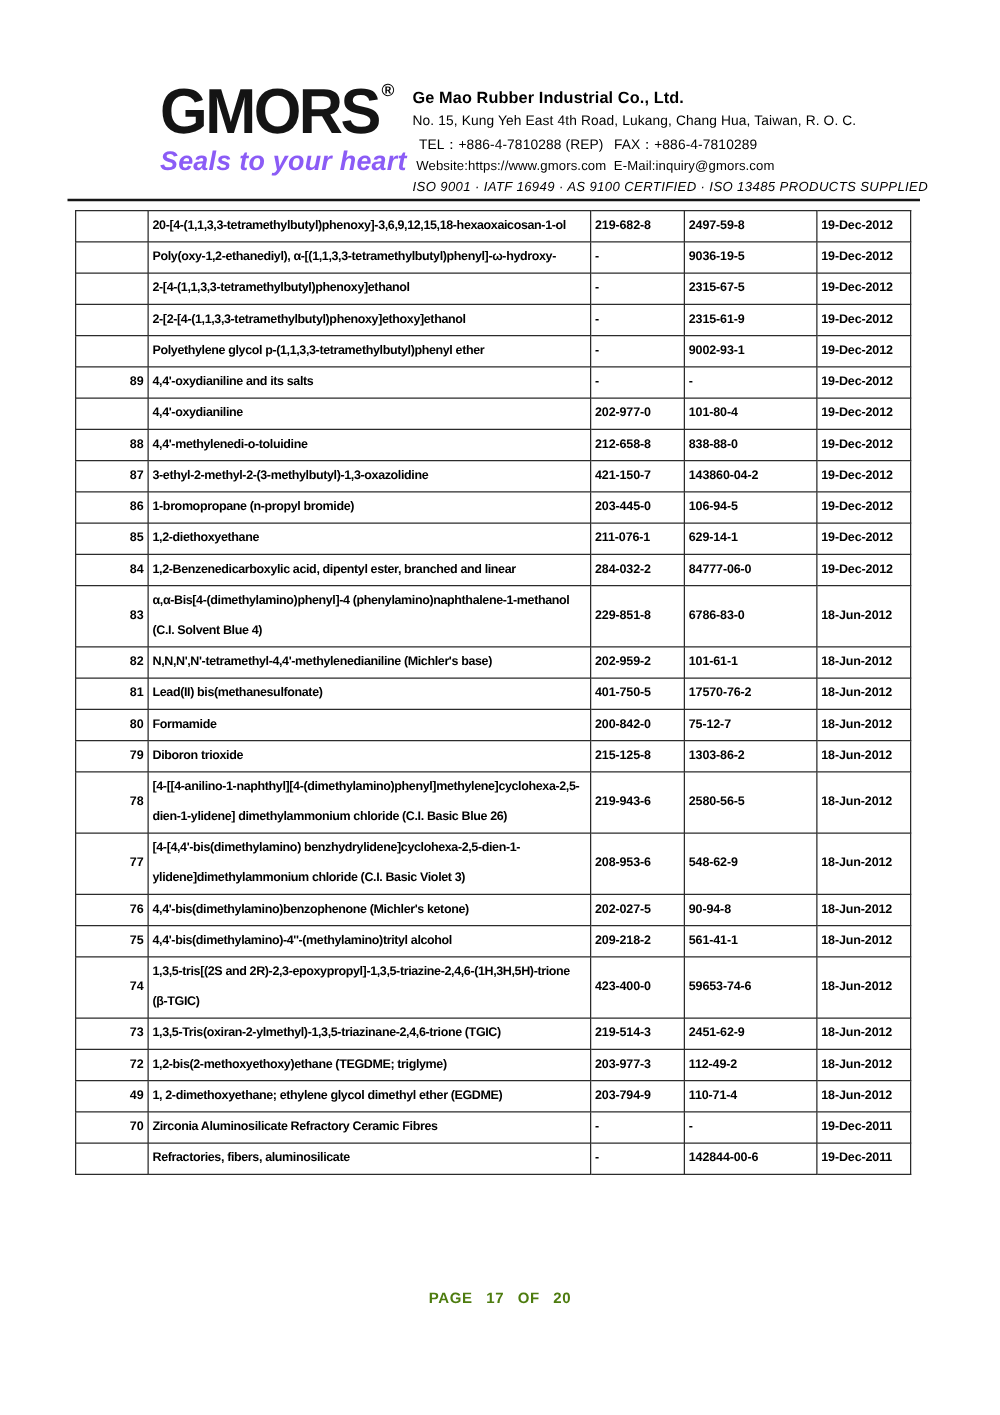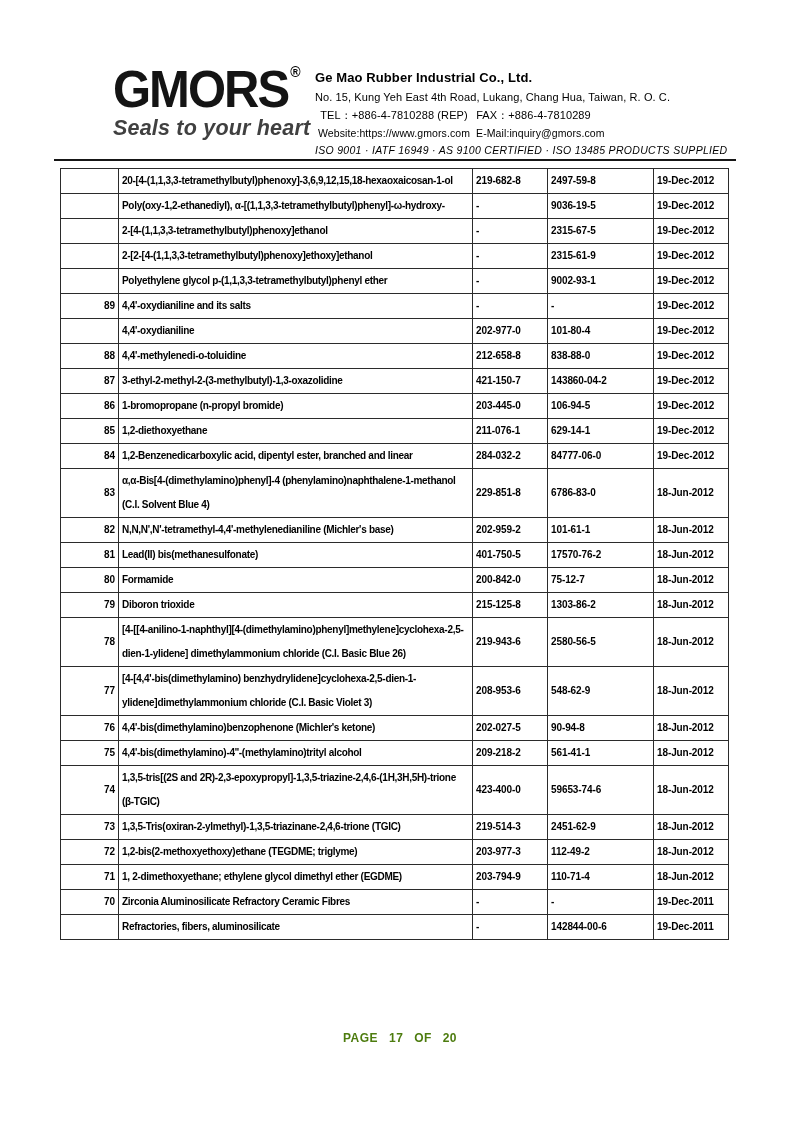--- a/index.html
+++ b/index.html
@@ -4,33 +4,33 @@
 <style>
   * { margin:0; padding:0; box-sizing:border-box; }
   html,body { background:#ffffff; }
   body {
     width:800px; height:1132px; position:relative;
     font-family:"Liberation Sans", sans-serif; color:#000;
     overflow:hidden;
   }
 
   
-  .letterhead { position:absolute; top:64px; left:113px; display:flex; }
+  .letterhead { position:absolute; top:64px; left:128px; display:flex; }
   .logo-block { width:200px; }
   .logo-line { white-space:nowrap; }
   .logo-text {
     display:inline-block;
     font-size:49px; font-weight:bold; letter-spacing:-2px;
     color:#141414; line-height:1.0;
     transform:scaleY(1.04); transform-origin:top left;
   }
   .reg-mark { display:inline-block; font-size:14px; font-weight:bold; vertical-align:28px; margin-left:2px; }
   .slogan {
     margin-top:3px; font-size:21.5px; font-style:italic; font-weight:bold;
-    letter-spacing:0.2px; color:#404040; white-space:nowrap;
+    letter-spacing:0.2px; color:#8b5cf6; white-space:nowrap;
   }
   .company-block { margin-left:2px; padding-top:6px; width:400px; }
   .company-name { font-size:13px; font-weight:bold; margin-bottom:6px; letter-spacing:0.1px; }
   .company-line { font-size:11px; margin-bottom:4.5px; letter-spacing:0.1px; white-space:nowrap; }
   .company-line .pair-left { display:inline-block; min-width:158px;text-align:center; }
   .company-line.small { font-size:10.5px; }
   .cert-line { font-size:10.5px; font-style:italic; letter-spacing:0.3px; margin-top:1px; white-space:nowrap; }
 
   .header-rule { position:absolute; top:159px; left:54px; width:682px; height:2px; background:#161616; }
 
@@ -254,21 +254,21 @@
     <td class="c-date">18-Jun-2012</td>
   </tr>
       <tr>
     <td class="c-no">72</td>
     <td class="c-name">1,2-bis(2-methoxyethoxy)ethane (TEGDME; triglyme)</td>
     <td class="c-ec">203-977-3</td>
     <td class="c-cas">112-49-2</td>
     <td class="c-date">18-Jun-2012</td>
   </tr>
       <tr>
-    <td class="c-no">71</td>
+    <td class="c-no">49</td>
     <td class="c-name">1, 2-dimethoxyethane; ethylene glycol dimethyl ether (EGDME)</td>
     <td class="c-ec">203-794-9</td>
     <td class="c-cas">110-71-4</td>
     <td class="c-date">18-Jun-2012</td>
   </tr>
       <tr>
     <td class="c-no">70</td>
     <td class="c-name">Zirconia Aluminosilicate Refractory Ceramic Fibres</td>
     <td class="c-ec">-</td>
     <td class="c-cas">-</td>

